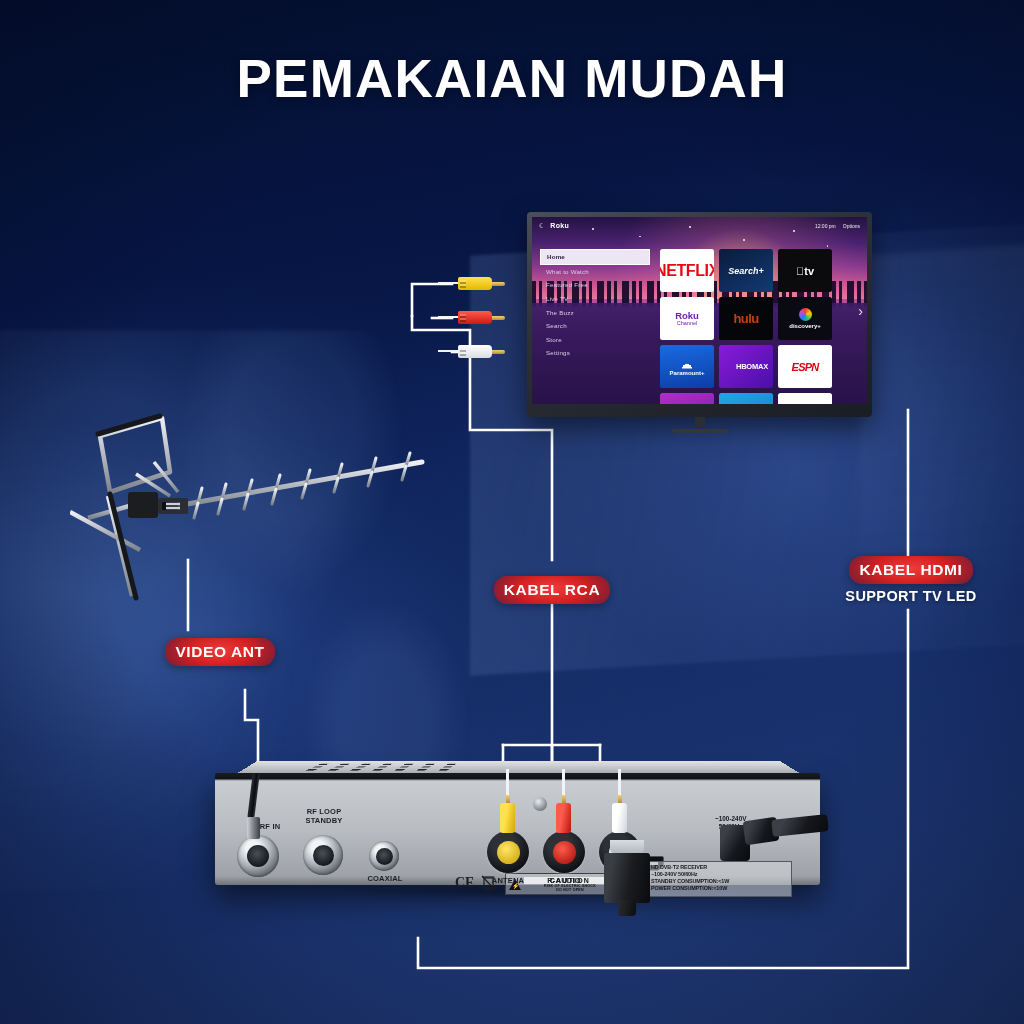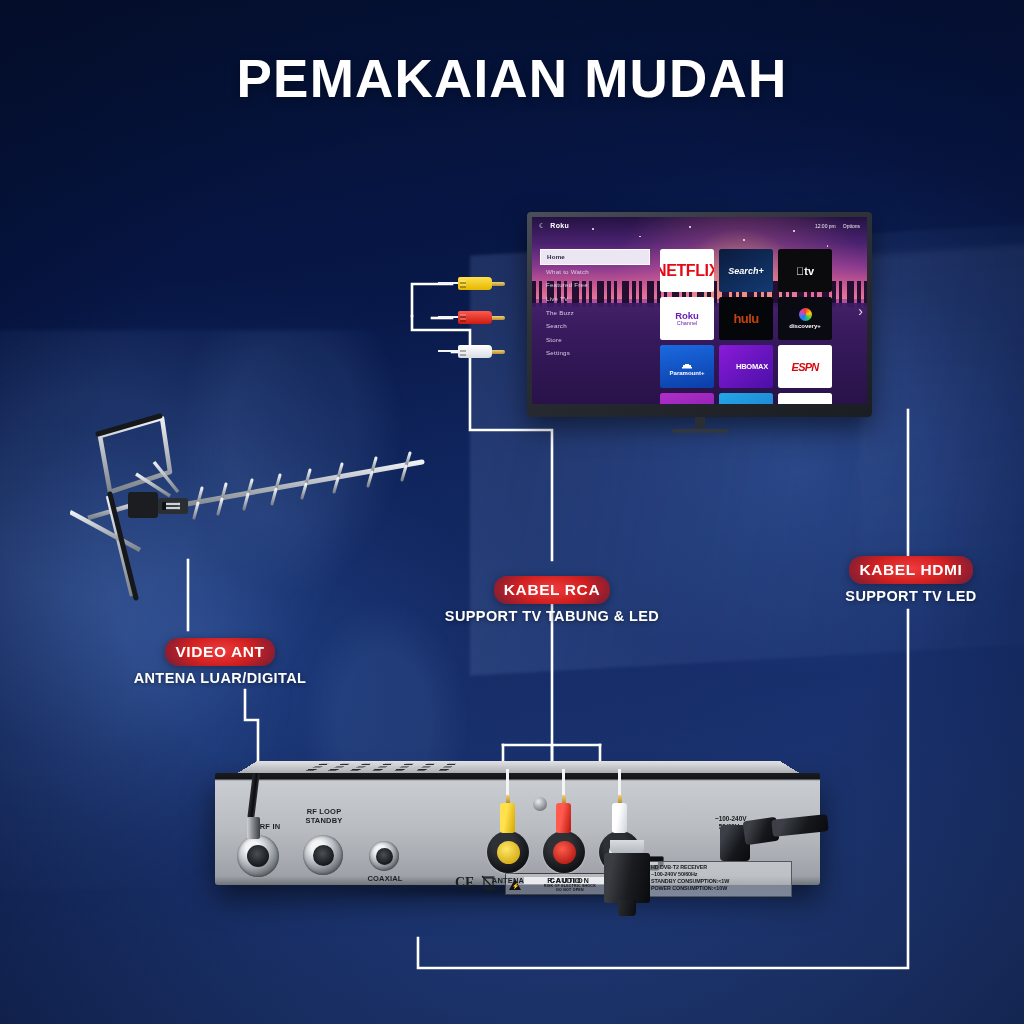--- a/index.html
+++ b/index.html
@@ -638,24 +638,22 @@
 
   <div id="hdmi-plug">
     <span class="hp-tip"></span>
     <span class="hp-body"></span>
     <span class="hp-neck"></span>
   </div>
 </div>
 
 <div class="callout" style="left:70px;top:638px;width:300px">
   <span class="pill">VIDEO ANT</span>
-  <div class="sub">ANTENA LUAR/DIGITAL</div>
 </div>
 
 <div class="callout" style="left:402px;top:576px;width:300px">
   <span class="pill">KABEL RCA</span>
-  <div class="sub">SUPPORT TV TABUNG &amp; LED</div>
 </div>
 
 <div class="callout" style="left:818px;top:556px;width:186px">
   <span class="pill">KABEL HDMI</span>
   <div class="sub">SUPPORT TV LED</div>
 </div>
 
 </body></html>

